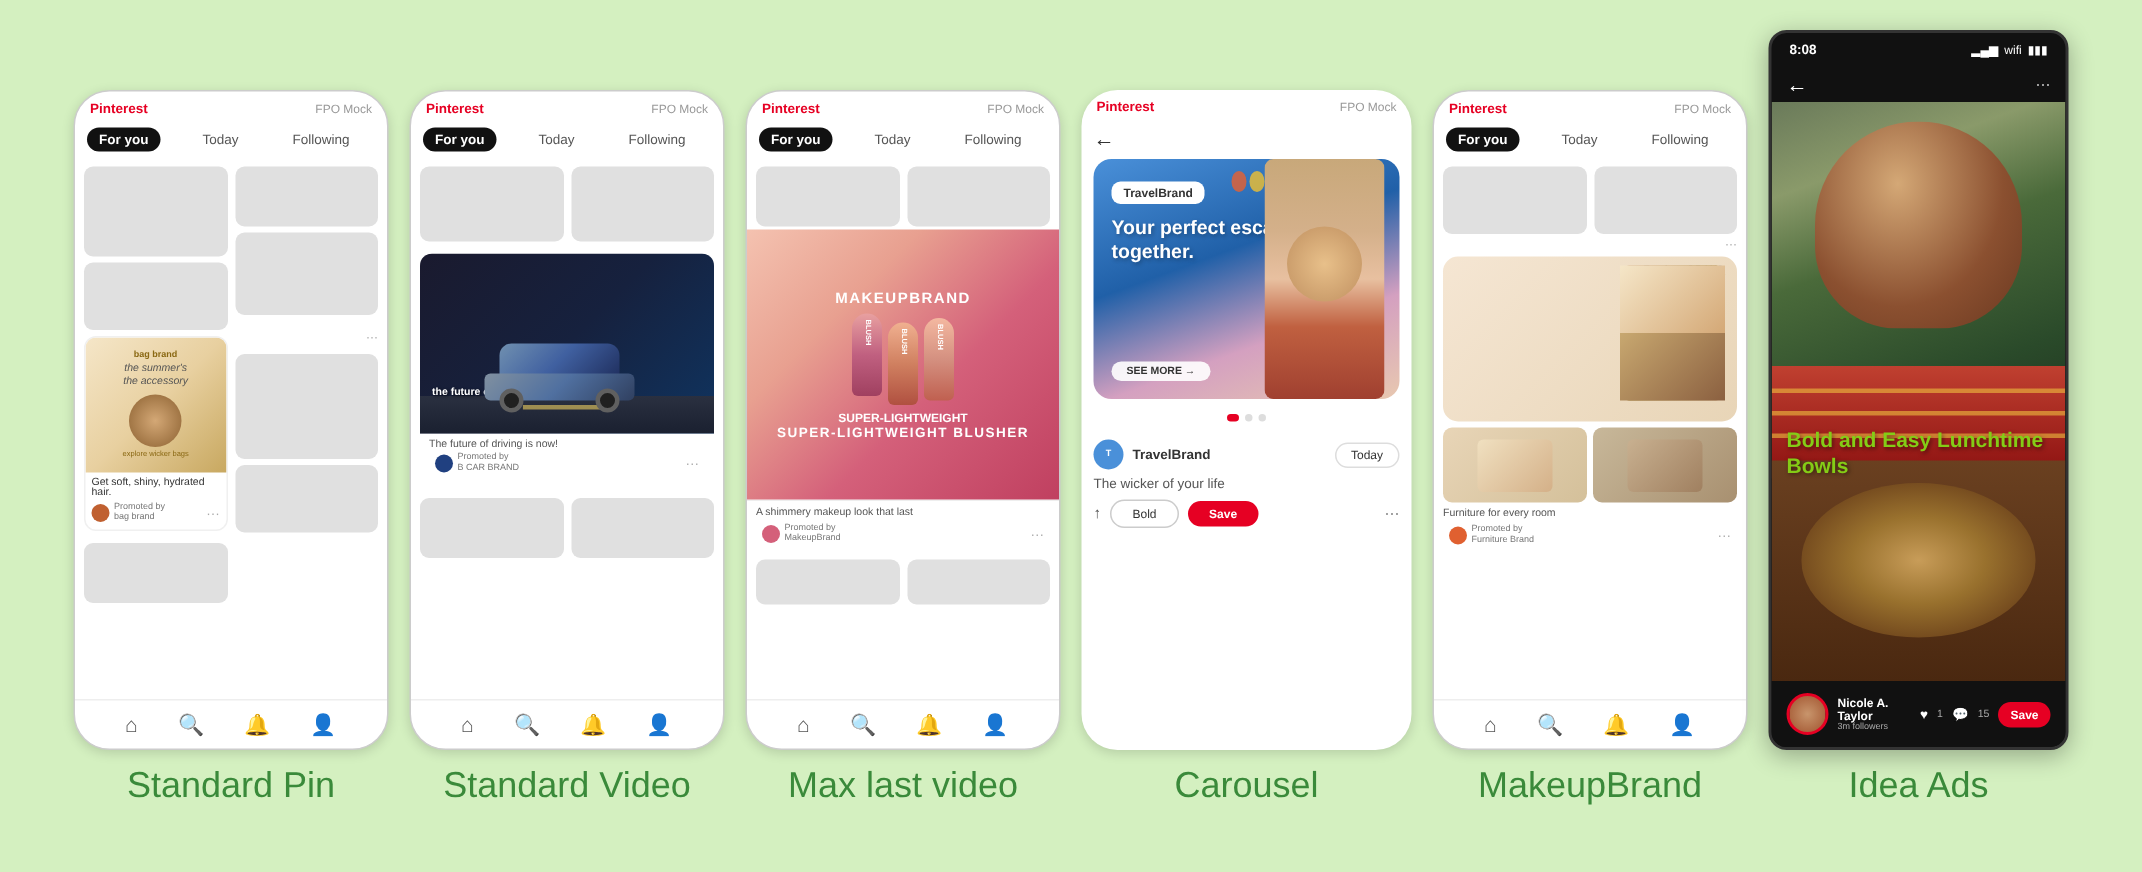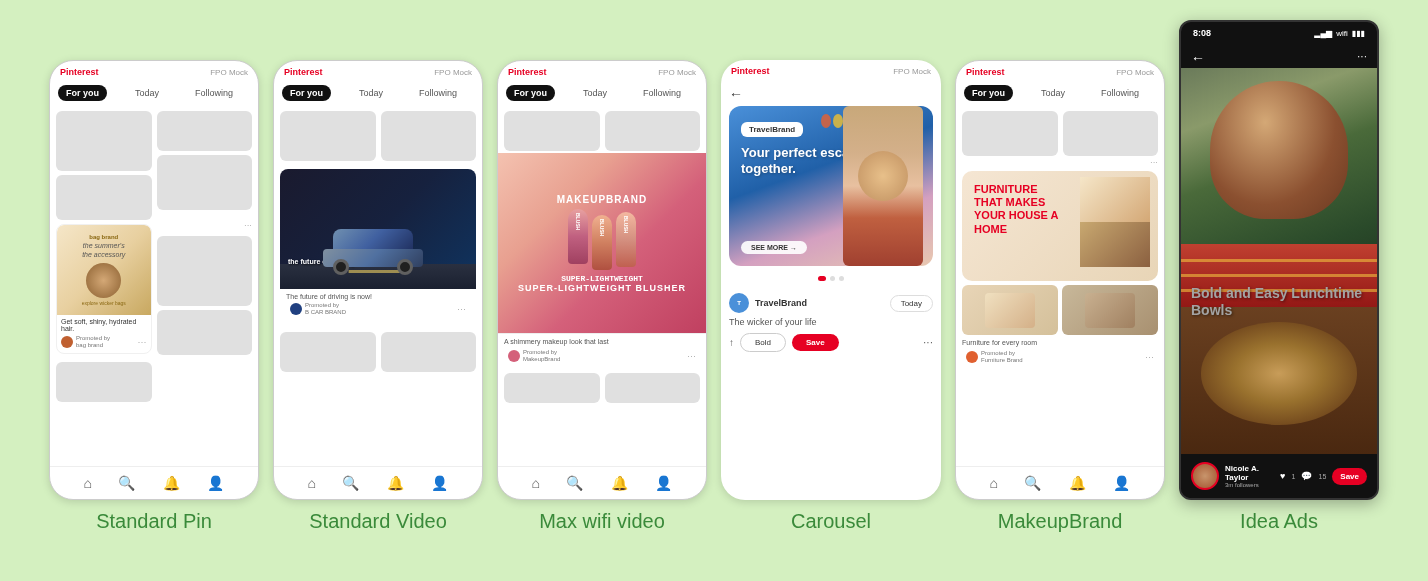--- a/index.html
+++ b/index.html
@@ -19,21 +19,21 @@
       align-items: flex-end;
       justify-content: center;
     }
     .phone-container {
       display: flex;
       flex-direction: column;
       align-items: center;
       gap: 10px;
     }
     .phone-label {
-      font-size: 20px;
+      font-size: 24px;
       color: #3a8a3a;
       font-weight: 500;
       text-align: center;
     }
     .phone {
       width: 210px;
       height: 440px;
       background: white;
       border-radius: 24px;
       overflow: hidden;
@@ -171,21 +171,21 @@
     }
     .idea-text-overlay {
       position: absolute;
       bottom: 35%;
       left: 10px;
       right: 10px;
     }
     .idea-title {
       font-size: 14px;
       font-weight: 800;
-      color: #a3a3a3;
+      color: #84cc16;
       line-height: 1.2;
       text-shadow: 1px 1px 3px rgba(0,0,0,0.5);
     }
     .idea-bottom-bar {
       background: #111;
       padding: 8px 10px;
       display: flex;
       align-items: center;
       gap: 6px;
     }
@@ -435,21 +435,20 @@
     }
     .makeup-stick-3 {
       background: linear-gradient(180deg, #f4b8a0, #d49080, #c06050);
       margin-top: 3px;
     }
     .makeup-title {
       font-size: 8px;
       color: white;
       font-weight: 600;
       text-align: center;
-      font-family: Liberation Mono, monospace;
     }
     .makeup-subtitle {
       font-size: 11px;
       color: white;
       font-weight: 900;
       text-align: left;
       letter-spacing: 1px;
     }
 
     
@@ -664,21 +663,21 @@
           </div>
         </div>
       </div>
       <div class="bottom-nav">
         <span class="bottom-nav-icon">⌂</span>
         <span class="bottom-nav-icon">🔍</span>
         <span class="bottom-nav-icon">🔔</span>
         <span class="bottom-nav-icon">👤</span>
       </div>
     </div>
-    <div class="phone-label">Max wifi video</div>
+    <div class="phone-label">Max last video</div>
   </div>
 
   <div class="phone-container carousel-phone">
     <div class="phone" style="width:220px;">
       <div class="phone-top-bar">
         <span class="phone-logo">Pinterest</span>
         <span class="fpo-mock">FPO Mock</span>
       </div>
       <div class="phone-content" style="overflow:hidden;">
 
@@ -750,21 +749,20 @@
           <div style="flex:1;">
               <div class="gray-block" style="height:45px;"></div>
             </div>
         </div>
         <div style="text-align:right; padding:0 6px; font-size:8px; color:#aaa;">···</div>
 
         <div class="collections-ad">
 
           <div class="collections-hero">
             <div style="position:absolute; top:6px; right:8px; font-size:7px; color:#999;">Furniture BRAND</div>
-            <div class="collections-hero-text">FURNITURE THAT MAKES YOUR HOUSE A HOME</div>
             <div class="collections-hero-img">
               <div style="width:100%; height:50%; background:linear-gradient(135deg,#f5e6c8,#d4a876);"></div>
               <div style="width:100%; height:50%; background:linear-gradient(135deg,#c8a870,#8B6040);"></div>
             </div>
           </div>
 
           <div class="collections-grid">
             <div class="collections-item">
               <div style="width:50px; height:35px; background:linear-gradient(135deg,#f0e0c0,#d4b088); border-radius:4px;"></div>
             </div>

